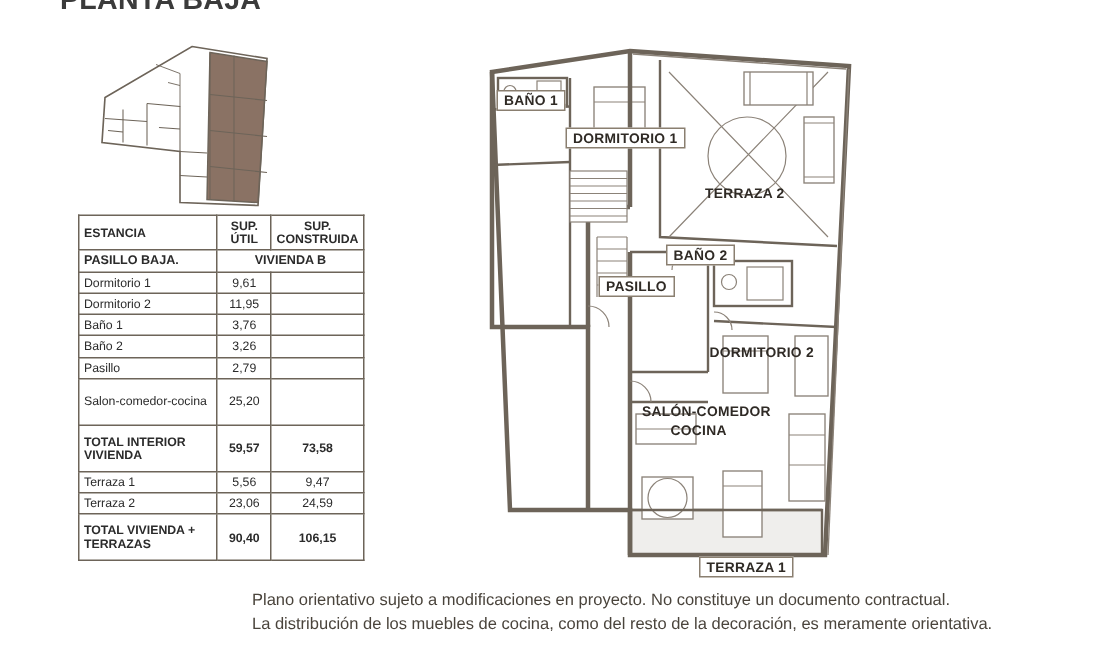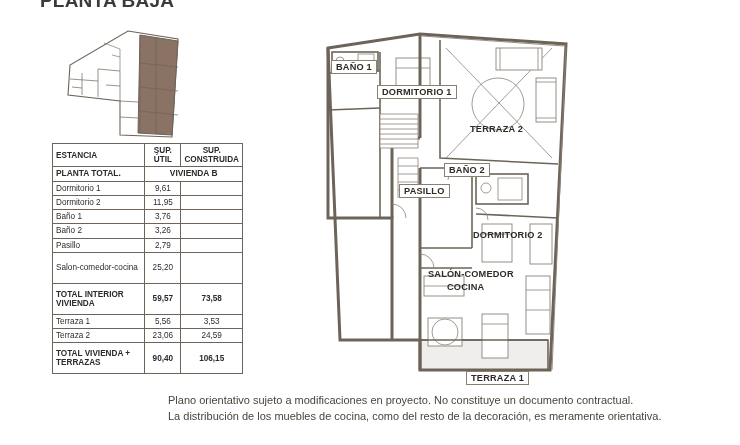--- a/index.html
+++ b/index.html
@@ -150,21 +150,21 @@
   <table id="areas-table">
     <thead>
       <tr>
         <th class="c-name">ESTANCIA</th>
         <th class="c-util">SUP. ÚTIL</th>
         <th class="c-built">SUP. CONSTRUIDA</th>
       </tr>
     </thead>
     <tbody>
       <tr class="row-head">
-        <td>PLANTA TOTAL.</td>
+        <td>PASILLO BAJA.</td>
         <td colspan="2" style="text-align:center">VIVIENDA B</td>
       </tr>
       <tr>
         <td class="c-name">Dormitorio 1</td>
         <td class="c-util">9,61</td>
         <td class="c-built"></td>
       </tr>
       <tr>
         <td class="c-name">Dormitorio 2</td>
         <td class="c-util">11,95</td>
@@ -191,21 +191,21 @@
         <td class="c-built"></td>
       </tr>
       <tr class="row-total tall">
         <td class="c-name">TOTAL INTERIOR VIVIENDA</td>
         <td class="c-util">59,57</td>
         <td class="c-built">73,58</td>
       </tr>
       <tr>
         <td class="c-name">Terraza 1</td>
         <td class="c-util">5,56</td>
-        <td class="c-built">3,53</td>
+        <td class="c-built">9,47</td>
       </tr>
       <tr>
         <td class="c-name">Terraza 2</td>
         <td class="c-util">23,06</td>
         <td class="c-built">24,59</td>
       </tr>
       <tr class="row-total tall">
         <td class="c-name">TOTAL VIVIENDA + TERRAZAS</td>
         <td class="c-util">90,40</td>
         <td class="c-built">106,15</td>

